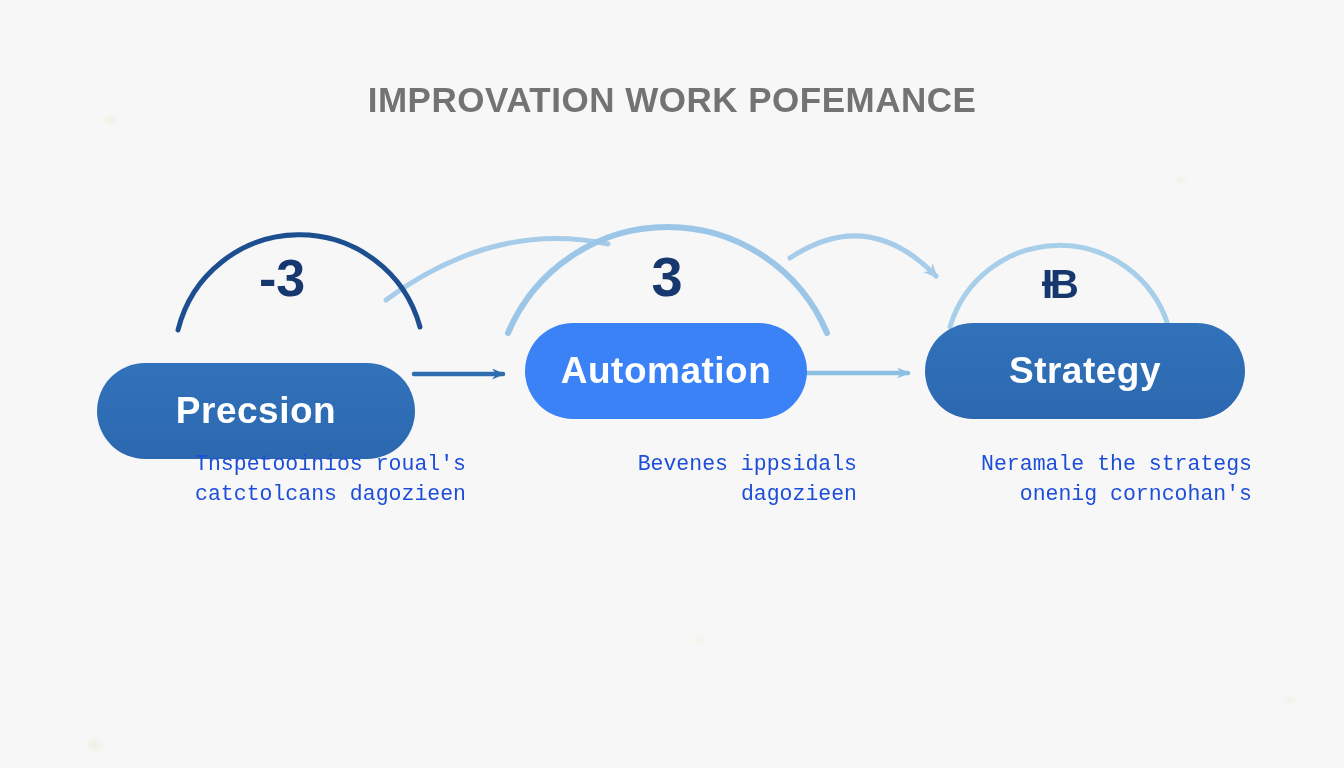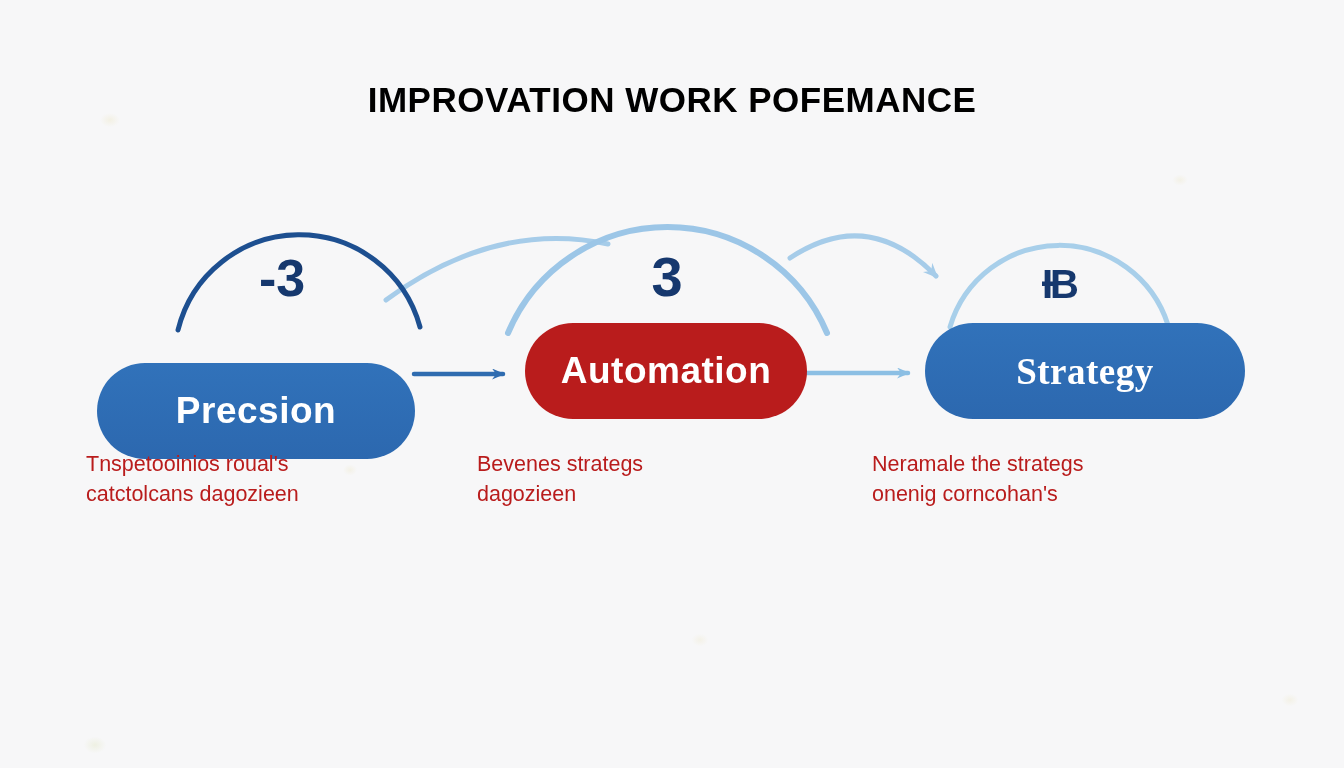--- a/index.html
+++ b/index.html
@@ -23,21 +23,21 @@
   }
   .stage { position: absolute; inset: 0; }
 
   .title {
     position: absolute;
     top: 80px; left: 0; width: 100%;
     text-align: center;
     font-size: 35px;
     font-weight: 700;
     letter-spacing: 0.5px;
-    color: #000000;
+    color: #737373;
   }
 
   svg.connectors { position: absolute; left: 0; top: 0; width: 1344px; height: 768px; }
 
   .badge {
     position: absolute;
     text-align: center;
     font-weight: 700;
     color: #16386e;
   }
@@ -51,33 +51,34 @@
     border-radius: 48px;
     display: flex;
     align-items: center;
     justify-content: center;
     color: #ffffff;
     font-size: 37px;
     font-weight: 700;
     letter-spacing: 0.5px;
   }
   .pill-primary { background: linear-gradient(180deg, #3172ba 0%, #2c68af 100%); }
-  .pill-light   { background: #b91c1c; }
+  .pill-light   { background: #3b82f6; }
   .pill-1 { left: 97px;  top: 322px; width: 318px; margin-top: 41px; }
   .pill-2 { left: 525px; top: 323px; width: 282px; }
-  .pill-3 { left: 925px; top: 323px; width: 320px; font-family: Liberation Serif, serif; }
+  .pill-3 { left: 925px; top: 323px; width: 320px; }
 
   .desc {
     position: absolute;
     top: 450px;
     width: 380px;
-    text-align: left;
+    text-align: right;
     font-size: 21.5px;
     line-height: 29.5px;
-    color: #b91c1c;
+    color: #1d4ed8;
+    font-family: Liberation Mono, monospace;
   }
   .desc-1 { left: 86px; }
   .desc-2 { left: 477px; }
   .desc-3 { left: 872px; }
 </style>
 </head>
 <body>
 
 <div class="speckles"></div>
 
@@ -125,21 +126,21 @@
   </div>
   <div class="pill pill-primary pill-3">
     <span>Strategy</span>
   </div>
 
   <div class="desc desc-1">
     <div>Tnspetooinios roual's</div>
     <div>catctolcans dagozieen</div>
   </div>
   <div class="desc desc-2">
-    <div>Bevenes strategs</div>
+    <div>Bevenes ippsidals</div>
     <div>dagozieen</div>
   </div>
   <div class="desc desc-3">
     <div>Neramale the strategs</div>
     <div>onenig corncohan's</div>
   </div>
 
 </div>
 
 </body></html>

